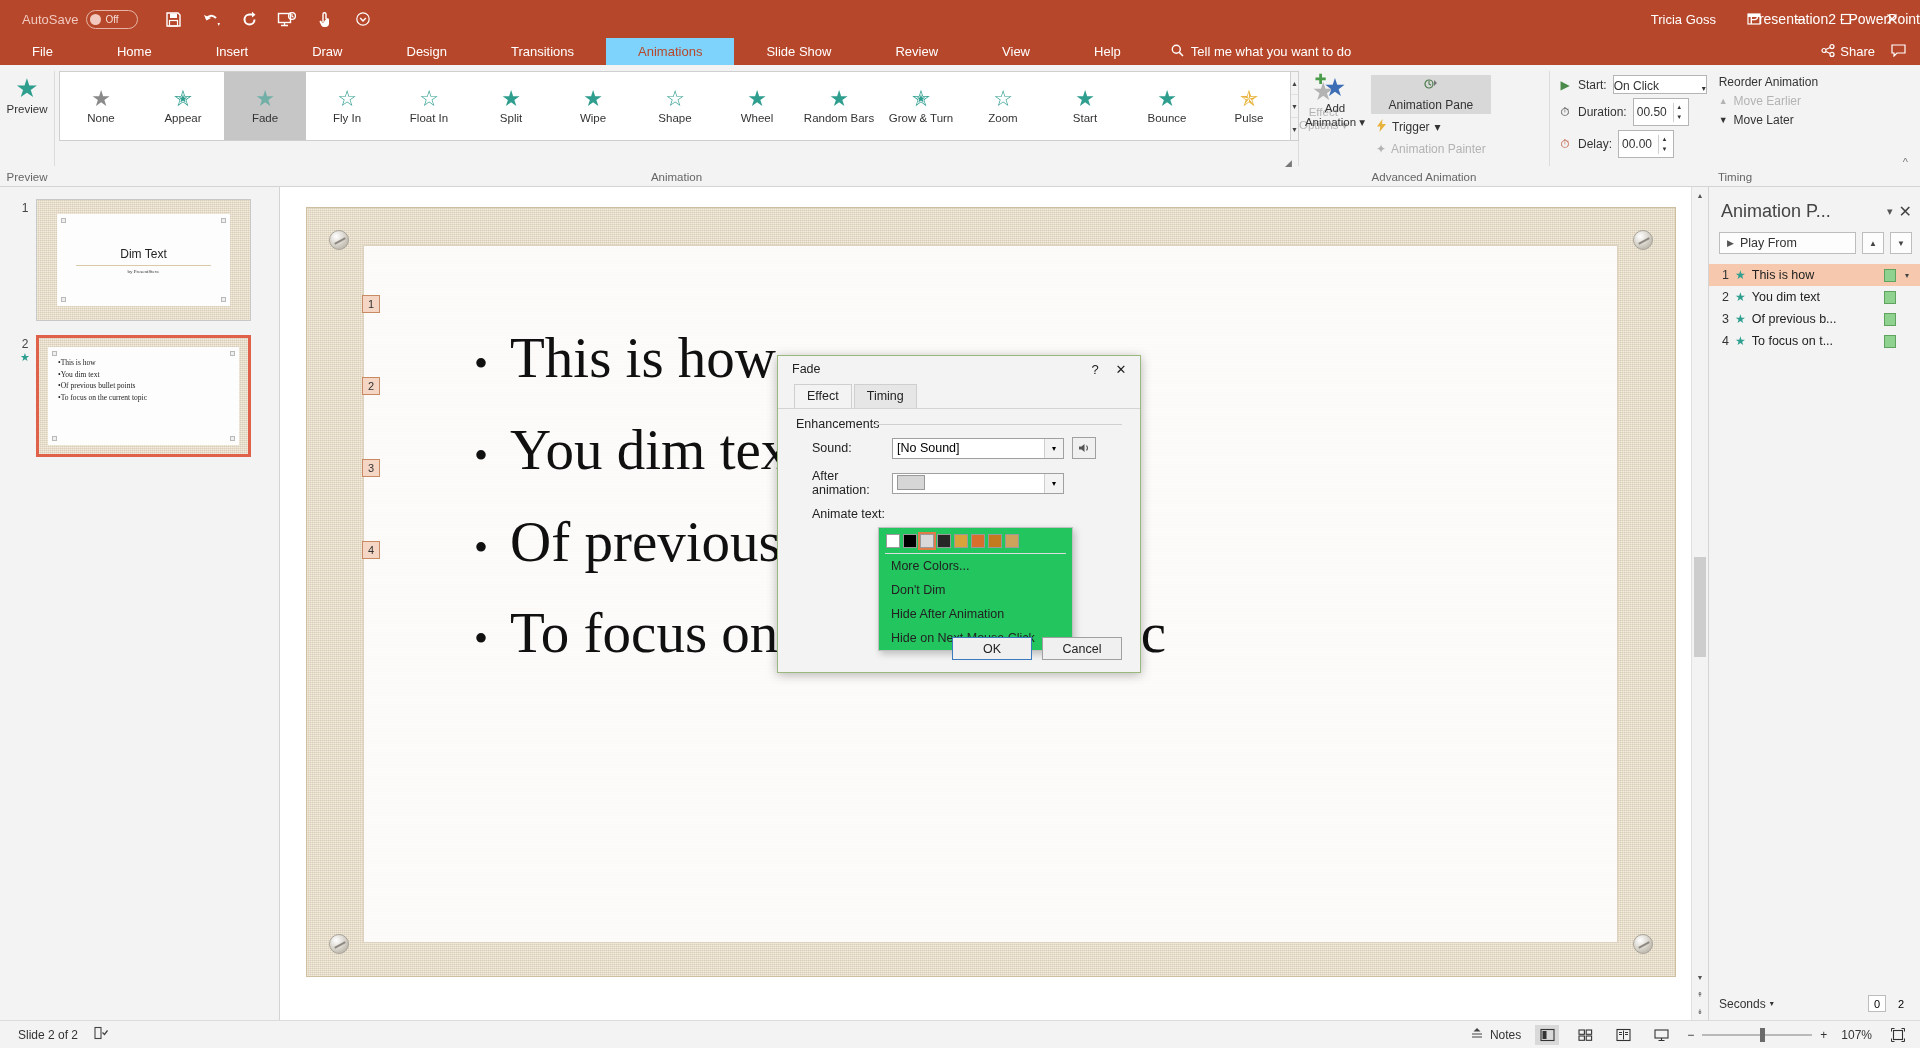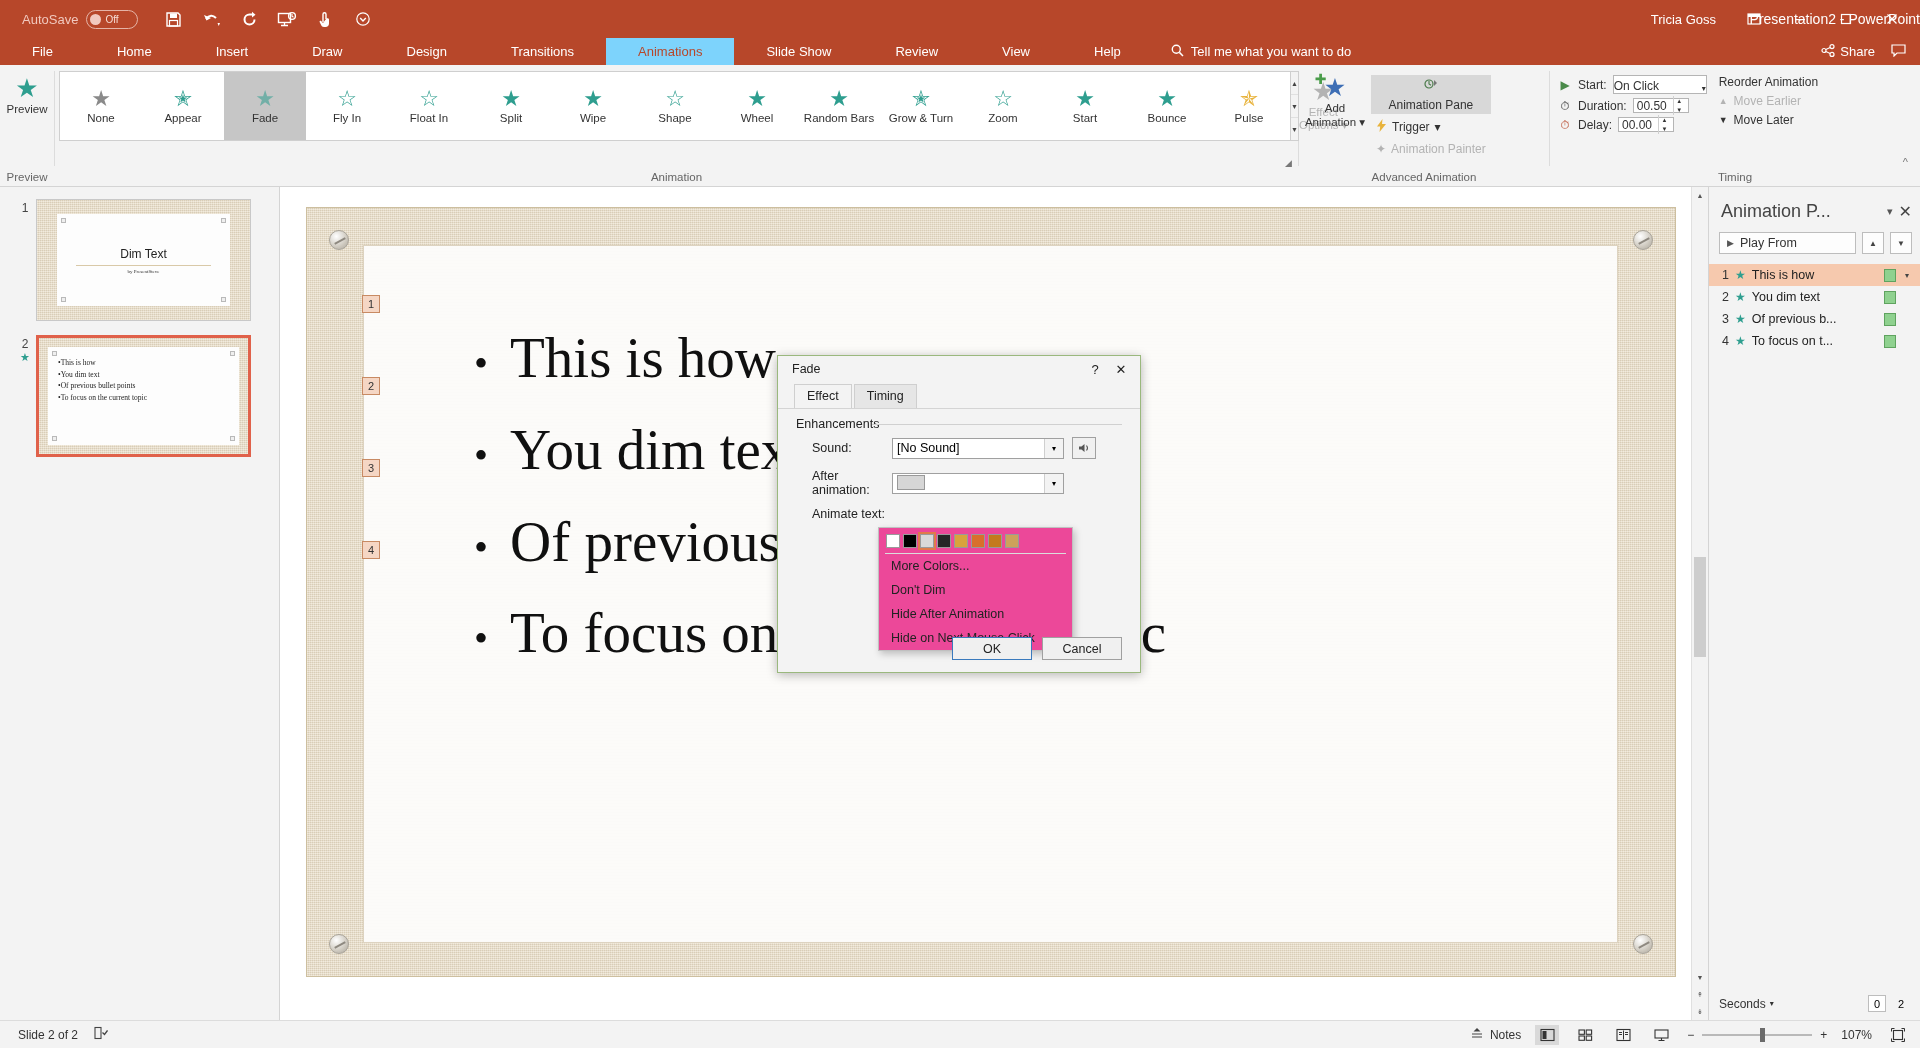--- a/index.html
+++ b/index.html
@@ -95,21 +95,21 @@
   .advrow.dim { color:#b3b3b3; }
 
   
   .timingcol { display:flex;flex-direction:column;padding:6px 0 0 8px;gap:4px;}
   .trow { display:flex;align-items:center;gap:6px;font-size:12px;color:#333;}
   .trow .ic { width:14px;text-align:center;font-size:12px;}
   .tsel {
     width:94px;height:19px;border:1px solid #b5b5b5;background:#fff;font-size:12px;
     display:flex;align-items:flex-end;padding:0 0;justify-content:space-between;
   }
-  .tspin { width:56px;height:15px;border:1px solid #b5b5b5;background:#fff;font-size:12px;
+  .tspin { width:56px;height:28px;border:1px solid #b5b5b5;background:#fff;font-size:12px;
     display:flex;align-items:center;padding:0 3px;}
   .spinner { width:12px;height:19px;border-left:1px solid #d0d0d0;display:flex;flex-direction:column;}
   .spinner i { flex:1;font-size:6px;display:flex;align-items:center;justify-content:center;font-style:normal;}
   .reorder { display:flex;flex-direction:column;padding:6px 0 0 12px;gap:5px;}
   .reorder .hdr { font-size:12px;color:#333;}
   .reorder .ri { font-size:12px;color:#333;display:flex;align-items:center;gap:6px;}
   .reorder .ri.dim { color:#b3b3b3;}
   .dlg-launch { position:absolute; right:5px; bottom:2px; font-size:9px; color:#777;}
 
   
@@ -229,21 +229,21 @@
   .fs-line { position:absolute; left:94px; right:18px; top:15px; height:1px; background:#d0d0d0;}
   .frow { display:flex; align-items:center; margin-top:10px; }
   .flabel { width:96px; font-size:12.5px; color:#222; padding-left:16px;}
   .fcombo { width:172px; height:21px; border:1px solid #a0a0a0; background:#fff; display:flex;align-items:center; font-size:12.5px; padding-left:4px;}
   .fcombo .v { flex:1; }
   .fcombo .ar { width:19px;height:19px;border-left:1px solid #cfcfcf;display:flex;align-items:center;justify-content:center;font-size:8px;background:#f3f3f3;}
   .snd-btn { width:24px;height:22px;margin-left:8px;border:1px solid #a0a0a0;background:#f0f0f0;display:flex;align-items:center;justify-content:center;font-size:11px;}
   .swatchbox { width:28px;height:15px;border:1px solid #999;background:#d6d6d6;}
   
   .dropdown {
-    position:absolute; left:100px; top:118px; width:195px; background:#ec4899;
+    position:absolute; left:100px; top:118px; width:195px; background:#22c55e;
     border:1px solid #c0c0c0; box-shadow:2px 3px 7px rgba(0,0,0,.22);
   }
   .sw-row { display:flex; gap:3px; padding:6px 7px 5px; }
   .sw { width:14px;height:14px;border:1px solid #9a9a9a;}
   .sw.sel { outline:2px solid #e07b4a; outline-offset:0; }
   .dd-sep { height:1px; background:#dcdcdc; margin:0 6px; }
   .dd-item { padding:5px 10px 5px 12px; font-size:12.5px; color:#222; }
   .dlg-btns { position:absolute; right:18px; bottom:12px; display:flex; gap:10px;}
   .dbtn { width:80px;height:23px;border:1px solid #a0a0a0;background:#f0f0f0;font-size:12.5px;display:flex;align-items:center;justify-content:center;color:#222;}
   .dbtn.default { border:1px solid #3a7abd; }

